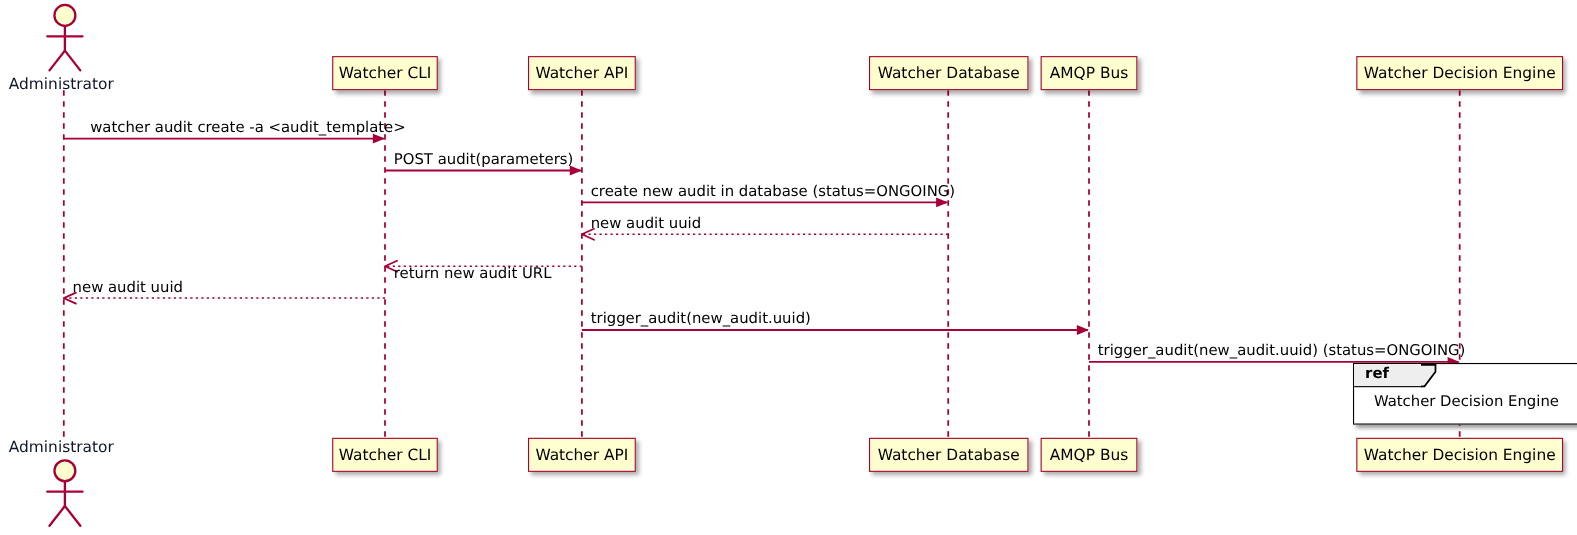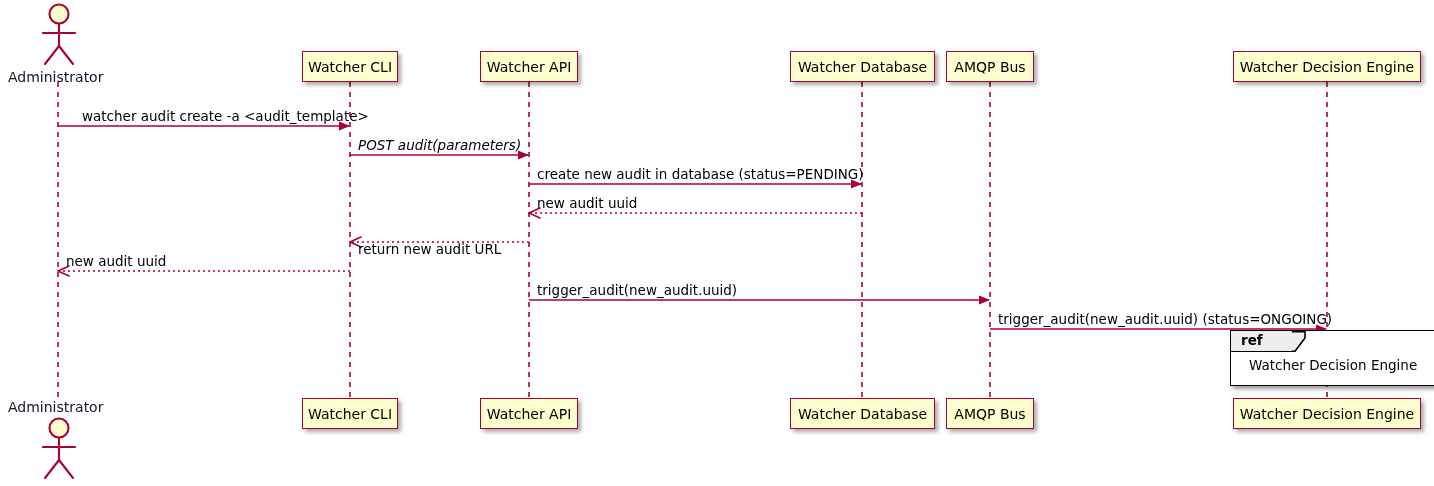--- a/index.html
+++ b/index.html
@@ -216,22 +216,22 @@
       <div class="participant-box" style="left: 1233px; top: 51px; width: 188px;">
         <span>Watcher Decision Engine</span>
       </div>
       <div class="participant-box" style="left: 1233px; top: 398px; width: 188px;">
         <span>Watcher Decision Engine</span>
       </div>
     </div>
 
   <div id="labels-layer">
       <div class="msg-label" style="left: 82px; top: 110px;">watcher audit create -a &lt;audit_template&gt;</div>
-      <div class="msg-label" style="left: 358px; top: 139px; font-style: italic;">POST audit(parameters)</div>
-      <div class="msg-label" style="left: 537px; top: 168px;">create new audit in database (status=PENDING)</div>
+      <div class="msg-label" style="left: 358px; top: 139px;">POST audit(parameters)</div>
+      <div class="msg-label" style="left: 537px; top: 168px;">create new audit in database (status=ONGOING)</div>
       <div class="msg-label" style="left: 537px; top: 197px;">new audit uuid</div>
       <div class="msg-label" style="left: 358px; top: 243px;">return new audit URL</div>
       <div class="msg-label" style="left: 66px; top: 255px;">new audit uuid</div>
       <div class="msg-label" style="left: 537px; top: 284px;">trigger_audit(new_audit.uuid)</div>
       <div class="msg-label" style="left: 998px; top: 313px;">trigger_audit(new_audit.uuid) (status=ONGOING)</div>
     </div>
 
   <div class="ref-frag" id="ref-fragment" style="left: 1230px; top: 330px; width: 226px; height: 56px;">
     <div class="ref-tab"></div>
     <div class="ref-tab-label">ref</div>

